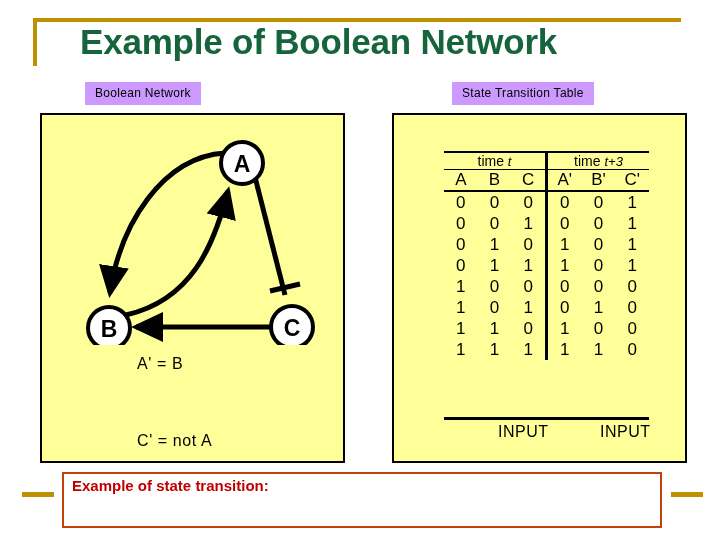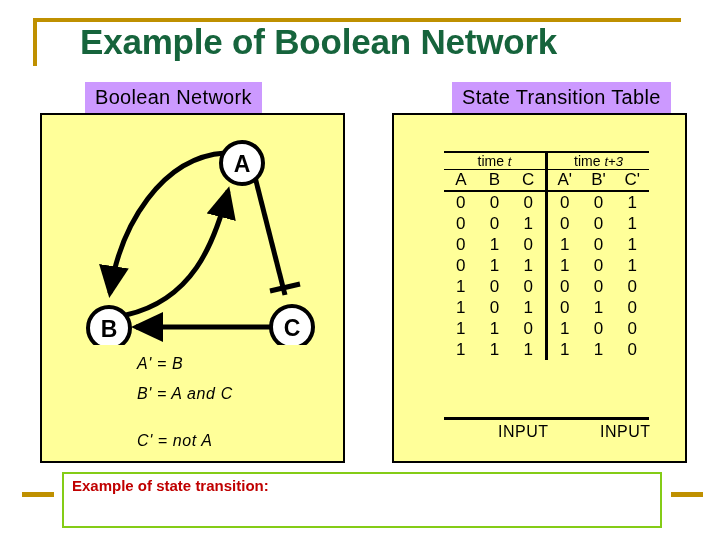--- a/index.html
+++ b/index.html
@@ -38,21 +38,21 @@
     letter-spacing: -0.2px;
     white-space: nowrap;
     margin-left: 36px;
   }
 
   
   .plabel {
     position: absolute;
     background: #cc99ff;
     color: #000000;
-    font-size: 20px;
+    font-size: 12px;
     padding: 4px 10px 5px 10px;
     white-space: nowrap;
     letter-spacing: 0.3px;
   }
   #label-network { left: 85px; top: 82px; }
   #label-table   { left: 452px; top: 82px; }
 
   
   .ypanel {
     position: absolute;
@@ -69,21 +69,20 @@
     left: 0; top: 0;
     width: 305px; height: 230px;
   }
   .eq {
     position: absolute;
     left: 95px;
     font-size: 16px;
     color: #000000;
     white-space: nowrap;
     letter-spacing: 0.6px;
-    font-style: italic;
   }
   #eq0 { top: 240px; }
   #eq1 { top: 270px; }
   #eq2 { top: 317px; }
 
   
   #tt-wrap {
     position: absolute;
     left: 50px; top: 36px;
     width: 205px;
@@ -135,21 +134,21 @@
     margin-left: 46px;
   }
   #io-input  { left: 58px; }
   #io-output { left: 160px; }
 
   
   #bottom-box {
     position: absolute;
     left: 62px; top: 472px;
     width: 600px; height: 56px;
-    border: 2px solid #84cc16;
+    border: 2px solid #c2410c;
     background: #ffffff;
     box-sizing: border-box;
   }
   #bottom-title {
     position: absolute;
     left: 8px; top: 3px;
     font-size: 15px;
     font-weight: bold;
     color: #c00000;
     white-space: nowrap;
@@ -209,21 +208,20 @@
       <text x="200" y="57" text-anchor="middle" font-family="Liberation Sans, sans-serif" font-size="23" font-weight="bold" fill="#000000">A</text>
 
       <circle cx="67" cy="213" r="21" fill="#ffffff" stroke="#000000" stroke-width="4"></circle>
       <text x="67" y="222" text-anchor="middle" font-family="Liberation Sans, sans-serif" font-size="23" font-weight="bold" fill="#000000">B</text>
 
       <circle cx="250" cy="212" r="21" fill="#ffffff" stroke="#000000" stroke-width="4"></circle>
       <text x="250" y="221" text-anchor="middle" font-family="Liberation Sans, sans-serif" font-size="23" font-weight="bold" fill="#000000">C</text>
     </svg>
 
     <div class="eq" id="eq0">A' = B</div>
-    <div class="eq" id="eq1">B' = A and C</div>
     <div class="eq" id="eq2">C' = not A</div>
   </div>
 
   <div class="ypanel" id="panel-table">
 
     <div id="tt-wrap">
       <table class="tt">
         <tbody>
           <tr class="hdr-time rule-thick-top">
             <td colspan="3" class="timecell">

